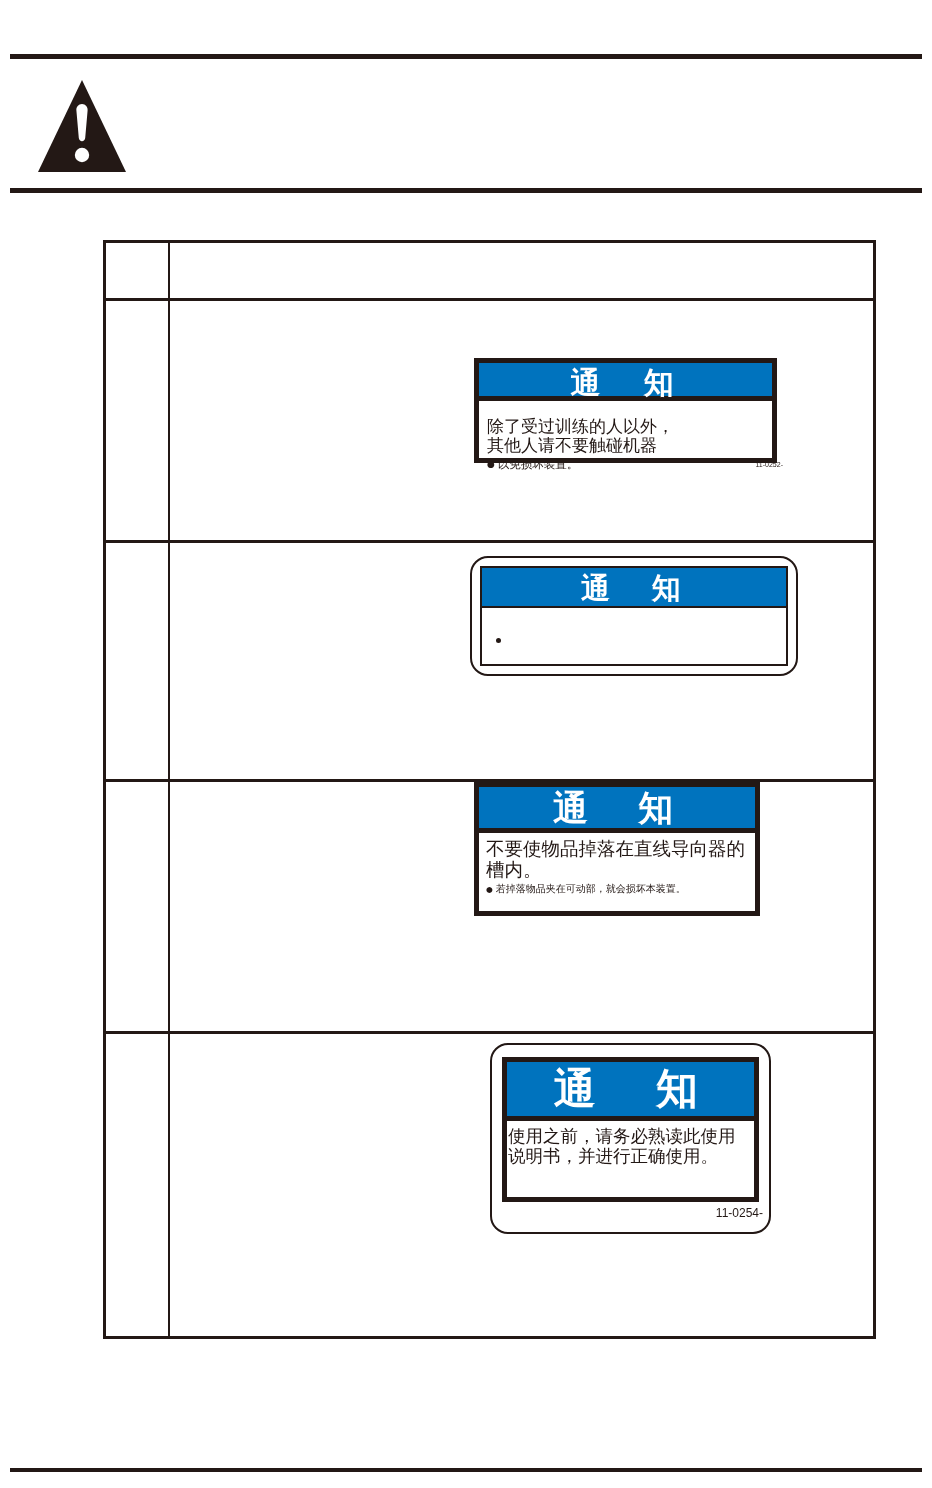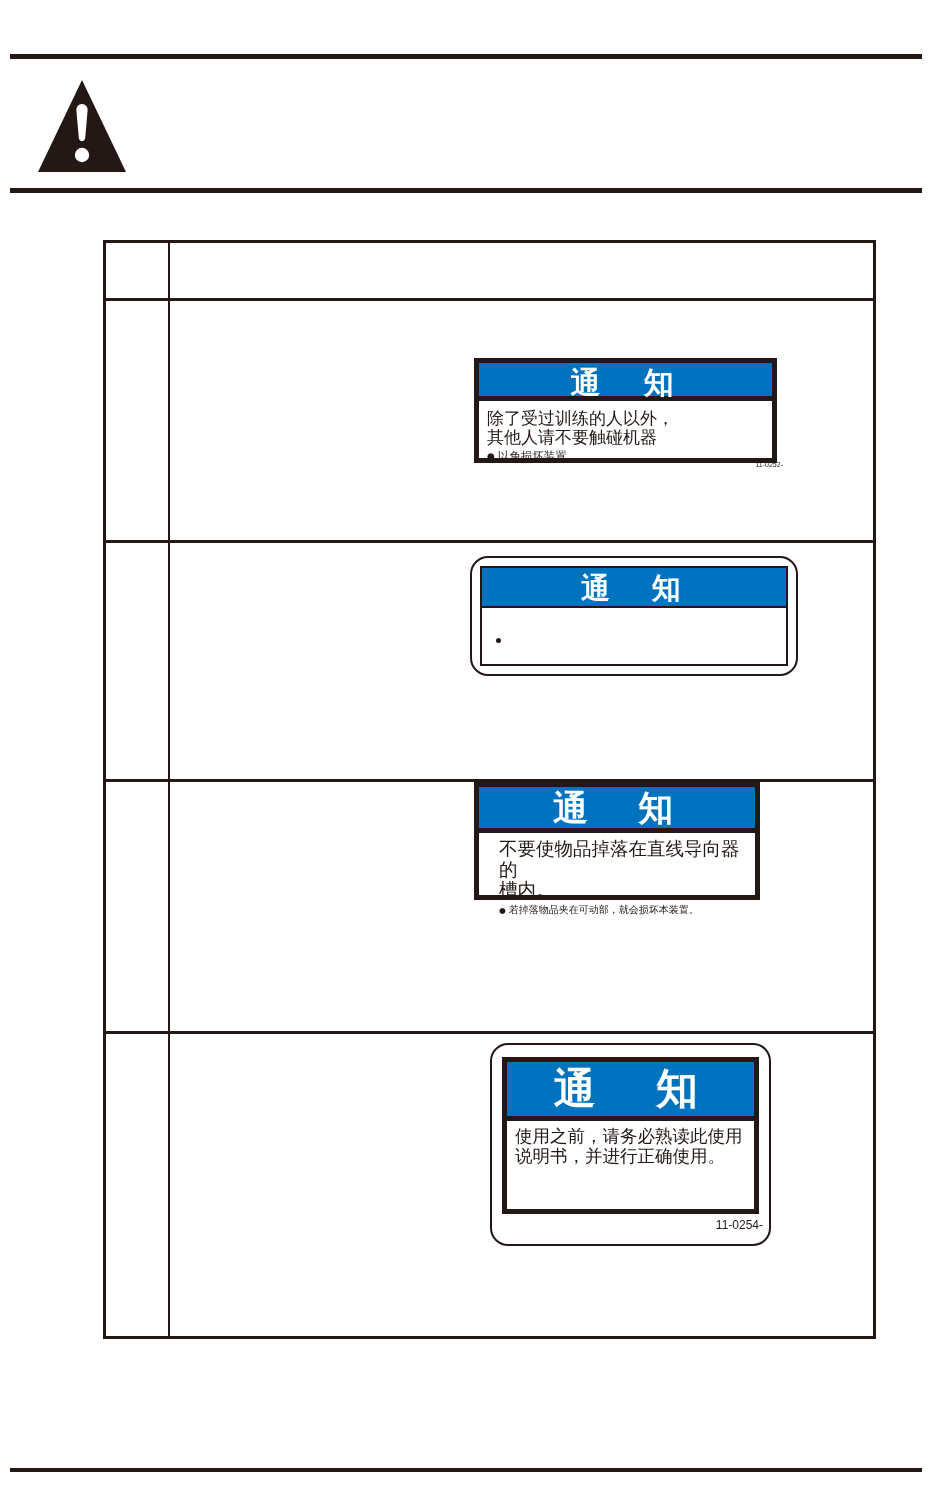--- a/index.html
+++ b/index.html
@@ -132,21 +132,21 @@
   .code-txt {
     position: absolute;
     font-family: "Liberation Sans", sans-serif;
     color: #231815;
     white-space: nowrap;
   }
 
   
   .l1 { left: 272px; top: 57px; width: 303px; }
   .l1 .banner { height: 38px; font-size: 30px; padding-top: 5px; }
-  .l1 .lbl-body { padding: 8px 0 4px 8px; height: 57px; }
+  .l1 .lbl-body { padding: 16px 0 4px 8px; height: 57px; }
   .l1 .lbl-main { font-size: 17px; }
   .l1 .lbl-bullet { font-size: 11.5px; margin-top: 3px; }
   .l1 .code-txt { font-size: 7px; right: -6px; top: 103px; }
 
   
   .l2 { left: 268px; top: 13px; width: 328px; }
   .l2 .banner { height: 40px; font-size: 29px; padding-top: 6px; }
   .l2 .lbl-body { height: 56px; position: relative; }
   .l2 .blank-dot {
     position: absolute;
@@ -154,28 +154,28 @@
     top: 30px;
     width: 5px;
     height: 5px;
     border-radius: 50%;
     background: #231815;
   }
 
   
   .l3 { left: 272px; top: 0px; width: 286px; }
   .l3 .banner { height: 46px; font-size: 35px; padding-top: 4px; }
-  .l3 .lbl-body { padding: 6px 0 5px 20px; height: 62px; }
+  .l3 .lbl-body { padding: 6px 0 5px 7px; height: 78px; }
   .l3 .lbl-main { font-size: 18.5px; }
   .l3 .lbl-bullet { font-size: 10px; margin-top: 3px; }
 
   
   .l4 { left: 288px; top: 9px; width: 281px; }
   .l4 .banner { height: 59px; font-size: 42px; padding-top: 6px; }
-  .l4 .lbl-body { padding: 6px 0 4px 8px; height: 88px; }
+  .l4 .lbl-body { padding: 6px 0 4px 1px; height: 76px; }
   .l4 .lbl-main { font-size: 17.5px; }
   .l4 .lbl-bullet { font-size: 15px; margin-top: 2px; }
   .l4 .code-txt { font-size: 12px; right: 6px; bottom: 12px; }
 </style>
 </head>
 <body>
 
 <div class="hrule top"></div>
 
 <div class="warn-tri">

